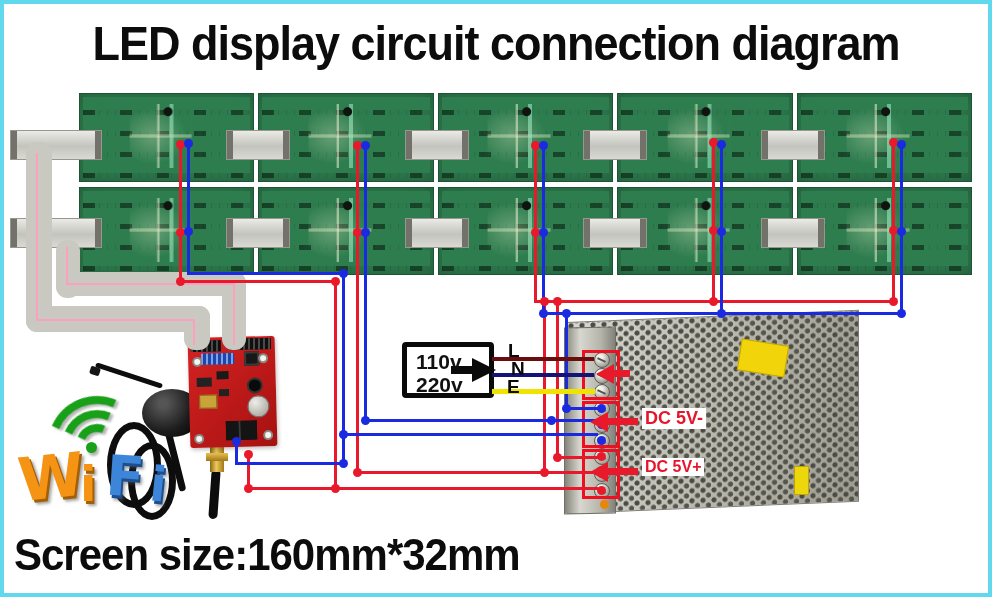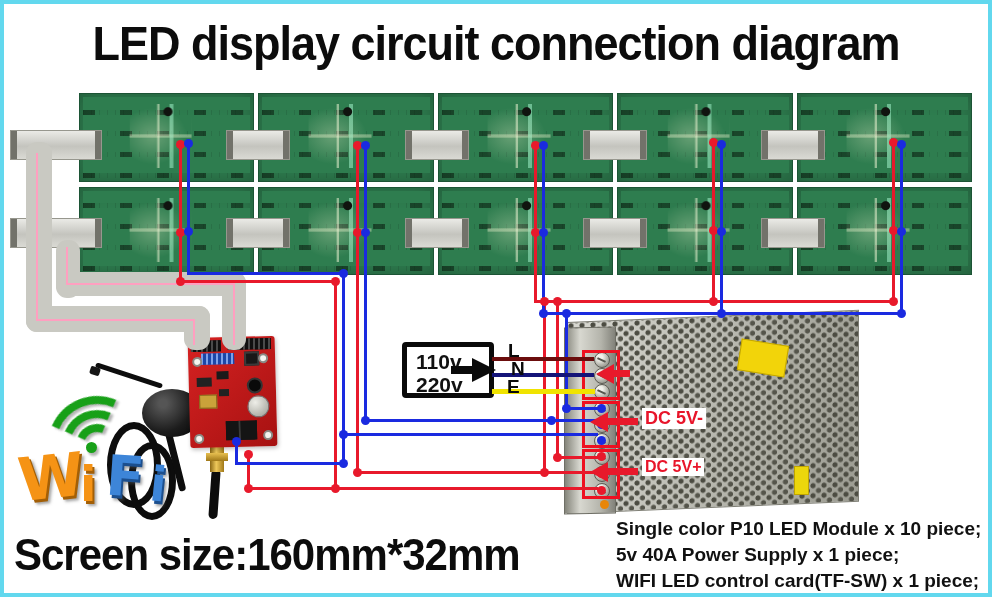--- a/index.html
+++ b/index.html
@@ -294,19 +294,14 @@
   <span class="wifi-letter w-bl" style="left:102px;top:440px;font-size:56px;transform:rotate(4deg);">F</span>
   <span class="wifi-letter w-bl" style="left:146px;top:452px;font-size:48px;transform:rotate(6deg);">i</span>
   <div class="ant-rod"></div>
   <div class="ant-tip"></div>
   <div class="ant-dome"></div>
   <div class="coil" style="left:103px;top:418px;width:40px;height:72px;"></div>
   <div class="coil" style="left:124px;top:438px;width:34px;height:64px;"></div>
   <div class="ant-lead"></div>
 
   <div class="screen-size">Screen size:160mm*32mm</div>
-  <div class="bom">
-    <div>Single color P10 LED Module x 10 piece;</div>
-    <div>5v 40A Power Supply x 1 piece;</div>
-    <div>WIFI LED control card(TF-SW) x 1 piece;</div>
-  </div>
 
 </div>
 
 </body></html>

